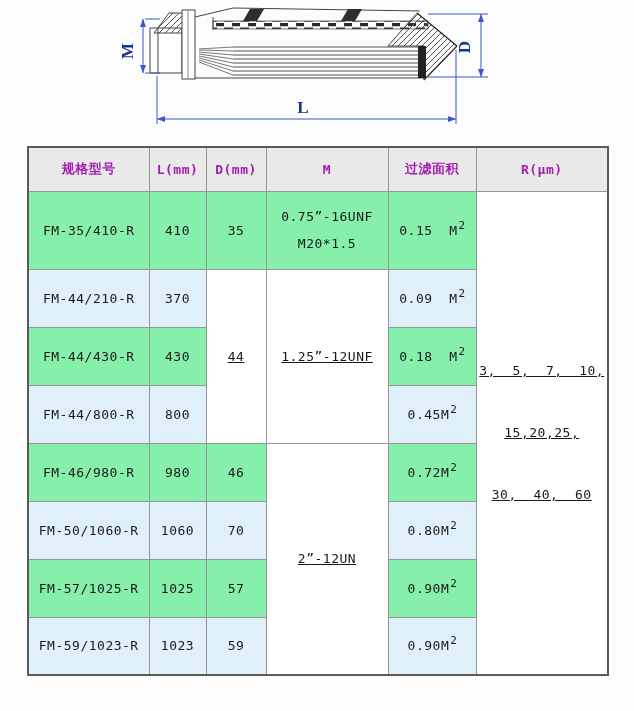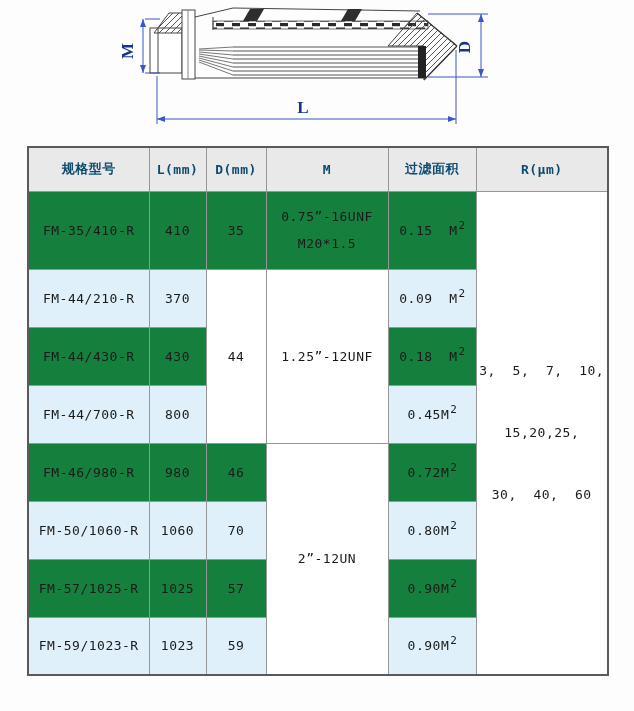--- a/index.html
+++ b/index.html
@@ -29,28 +29,28 @@
     font-size:13px;
   }
   table.spec th,table.spec td{
     border:1px solid #969696;
     text-align:center;vertical-align:middle;
     padding:0;overflow:hidden;
     letter-spacing:0.5px;
   }
   thead tr{height:44px;background:#e9e9e9;}
   table.spec th{
-    font-weight:bold;font-size:13px;color:#0c4a6e;
+    font-weight:bold;font-size:13px;color:#a21caf;
     font-family:"DejaVu Sans Mono","Liberation Sans",sans-serif;
   }
   tbody tr{height:58px;}
   tbody tr.first{height:78px;}
-  tr.row-white td{background:#15803d;}
+  tr.row-white td{background:#86efac;}
   tr.row-blue td{background:#dff0fa;}
-  td.merged{background:#ffffff !important;}
+  td.merged{background:#ffffff !important;text-decoration:underline;}
   .m-lines div{line-height:27px;white-space:pre;}
   .area-cell{white-space:pre;}
   .sup{font-size:11px;position:relative;top:-6px;left:1px;}
   .r-cell div{line-height:62px;white-space:pre;font-size:13px;}
 </style>
 </head>
 <body>
 
 <div class="drawing">
 <svg width="634" height="140" viewBox="0 0 634 140">
@@ -191,21 +191,21 @@
       <td rowspan="3" class="merged">44</td>
       <td rowspan="3" class="merged">1.25”-12UNF</td>
       <td class="area-cell"><span>0.09  M</span><span class="sup">2</span></td>
     </tr>
     <tr class="row-white">
       <td>FM-44/430-R</td>
       <td>430</td>
       <td class="area-cell"><span>0.18  M</span><span class="sup">2</span></td>
     </tr>
     <tr class="row-blue">
-      <td>FM-44/700-R</td>
+      <td>FM-44/800-R</td>
       <td>800</td>
       <td class="area-cell"><span>0.45M</span><span class="sup">2</span></td>
     </tr>
     <tr class="row-white">
       <td>FM-46/980-R</td>
       <td>980</td>
       <td>46</td>
       <td rowspan="4" class="merged">2”-12UN</td>
       <td class="area-cell"><span>0.72M</span><span class="sup">2</span></td>
     </tr>

